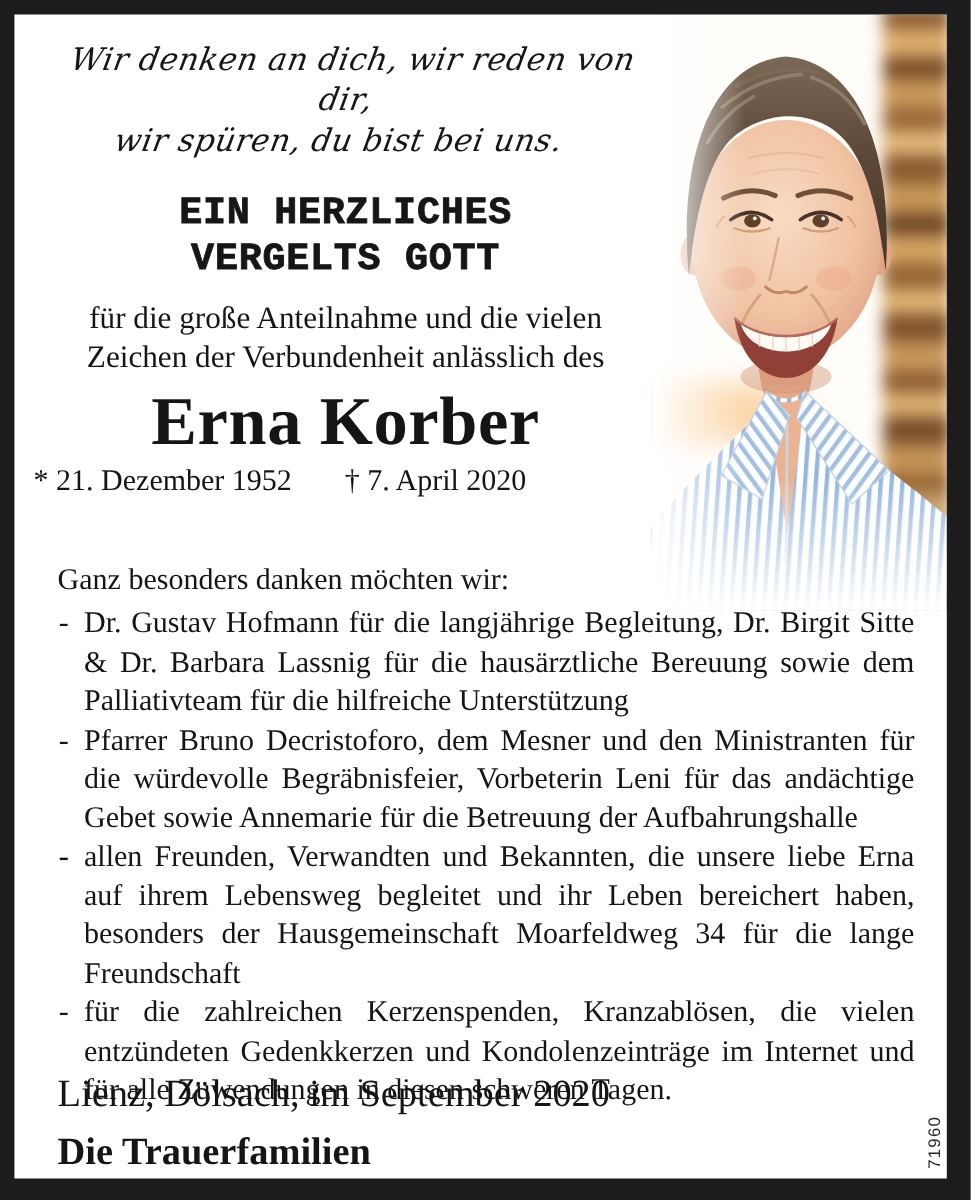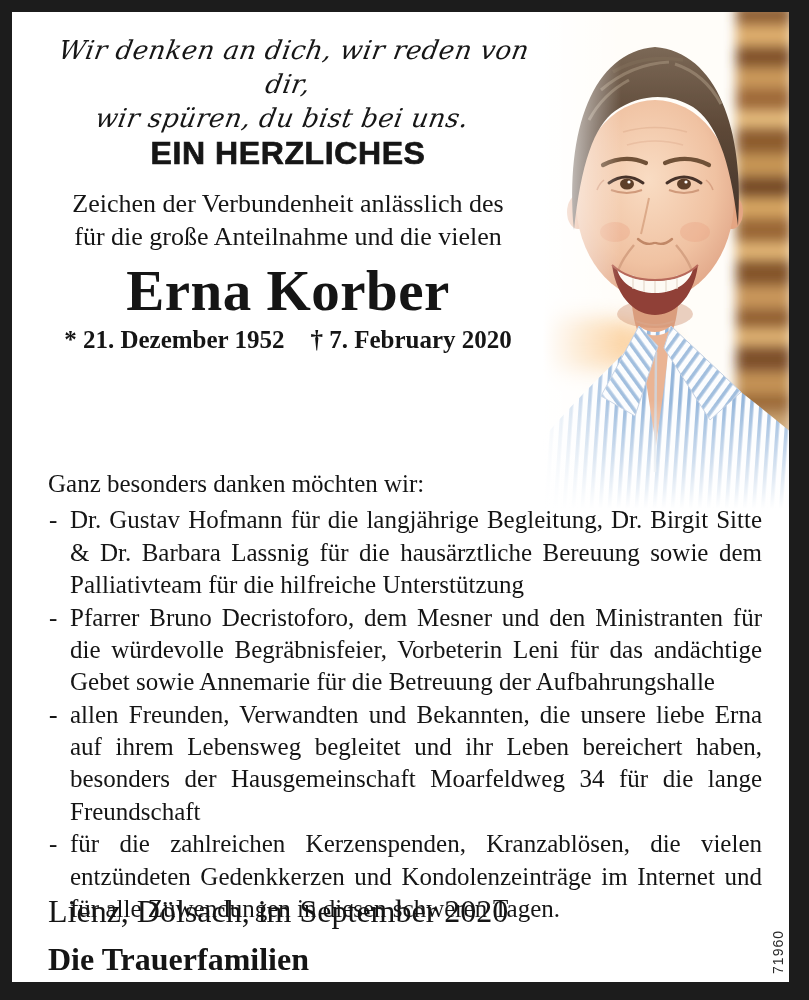--- a/index.html
+++ b/index.html
@@ -19,34 +19,34 @@
   .top-block {
     position:absolute; left:28px; top:34px; width:520px;
     text-align:center; z-index:3;
   }
   .quote {
     font-family:"DejaVu Serif", serif; font-style:italic;
     font-size:26px; line-height:1.3; letter-spacing:.4px;
     transform:skewX(-10deg); color:#161616;
   }
   .heading {
-    margin-top:0;
-    font-family:Liberation Sans, sans-serif; font-weight:bold;
+    margin-top:24px;
+    font-family:Liberation Mono, monospace; font-weight:bold;
     font-size:32px; line-height:1.16; letter-spacing:.6px;
     -webkit-text-stroke:.7px #161616; color:#161616;
   }
   .intro { margin-top:14px; font-size:26px; line-height:1.27; }
   .deceased-name {
     margin-top:7px; font-size:57px; line-height:1.08;
     font-weight:bold; letter-spacing:.5px;font-family:Liberation Serif, serif;
   }
   .nickname { font-size:26px; font-weight:bold; line-height:1.1; margin-top:3px; }
   .dates {
-    margin-top:5px; font-size:25px; font-weight:bold;
-    display:flex; justify-content:center; gap:26px;
+    margin-top:5px; font-size:25px; font-weight:normal;
+    display:flex; gap:44px;
   }
   
   .thanks {
     position:absolute; left:48px; top:468px; width:714px; z-index:3;
     font-size:25px; line-height:1.295;
   }
   .thanks-intro { margin-bottom:4px; }
   .thanks-item {
     position:relative; padding-left:22px; text-align:justify;
   }
@@ -203,29 +203,30 @@
   </svg>
 </div>
 
 <div class="top-block">
   <div class="quote">
     <div>Wir denken an dich, wir reden von dir,</div>
     <div>wir spüren, du bist bei uns.</div>
   </div>
   <div class="heading">
     <div>EIN HERZLICHES</div>
+    <div>VERGELTS GOTT</div>
   </div>
   <div class="intro">
+    <div>für die große Anteilnahme und die vielen</div>
     <div>Zeichen der Verbundenheit anlässlich des</div>
-    <div>für die große Anteilnahme und die vielen</div>
   </div>
   <div class="deceased-name">Erna Korber</div>
   <div class="dates">
     <span>* 21. Dezember 1952</span>
-    <span>† 7. February 2020</span>
+    <span>† 7. April 2020</span>
   </div>
 </div>
 
 <div class="thanks">
   <div class="thanks-intro">Ganz besonders danken möchten wir:</div>
   <div class="thanks-list">
     <div class="thanks-item">
       <span class="marker">-</span>
       <span>Dr. Gustav Hofmann für die langjährige Begleitung, Dr. Birgit Sitte &amp; Dr. Barbara Lassnig für die hausärztliche Bereuung sowie dem Palliativteam für die hilfreiche Unterstützung</span>
     </div>

